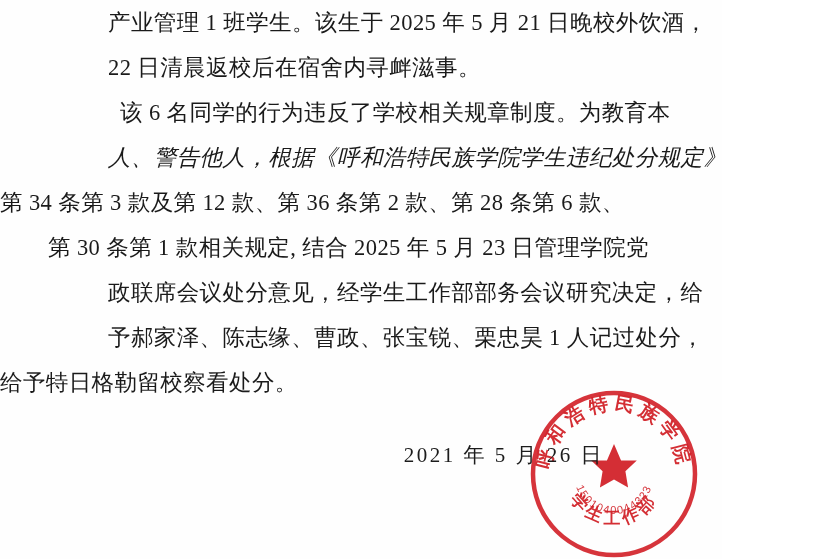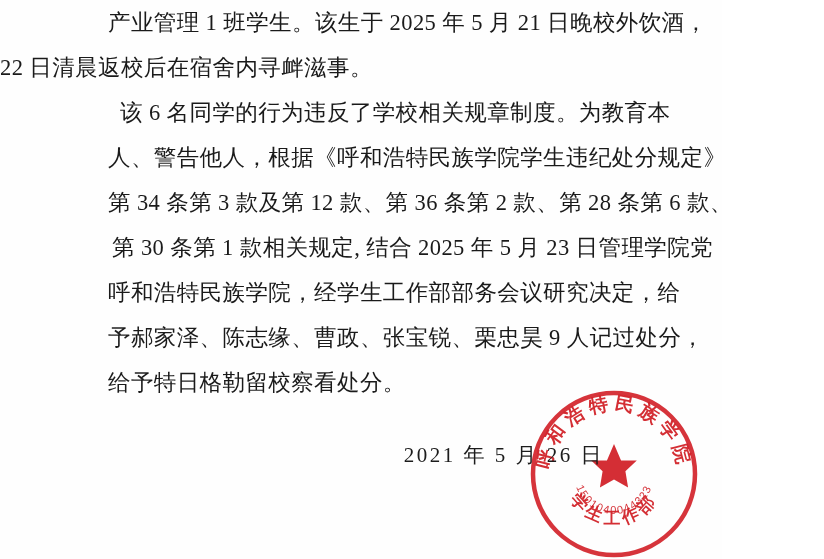--- a/index.html
+++ b/index.html
@@ -34,29 +34,29 @@
   .line {
     font-size: 22.5px;
     line-height: 45px;
     letter-spacing: 0.4px;
     color: #1a1a1a;
     white-space: pre;
     font-family: "Liberation Serif", "DejaVu Serif", serif;
   }
   
   .l1  { padding-left: 108px; }
-  .l2  { }
+  .l2  { padding-left: 108px; }
   
   .l3  { padding-left: 120px; }
-  .l4  { padding-left: 108px; }
-  .l5  { padding-left: 108px; }
-  .l6  { padding-left: 112px; }
+  .l4  { padding-left: 108px; font-style: italic; }
+  .l5  { }
+  .l6  { padding-left: 48px; }
   .l7  { padding-left: 108px; }
   .l8  { padding-left: 108px; }
-  .l9  { padding-left: 108px; }
+  .l9  { }
 
   .sig-block {
     position: absolute;
     right: 118px;
     top: 432px;
     text-align: left;
     z-index: 3;
   }
   .sig-line {
     font-size: 21px;
@@ -92,22 +92,22 @@
     <div class="para">
       <div class="line l1">产业管理 1 班学生。该生于 2025 年 5 月 21 日晚校外饮酒，</div>
       <div class="line l2">22 日清晨返校后在宿舍内寻衅滋事。</div>
     </div>
 
     <div class="para">
       <div class="line l3">该 6 名同学的行为违反了学校相关规章制度。为教育本</div>
       <div class="line l4">人、警告他人，根据《呼和浩特民族学院学生违纪处分规定》</div>
       <div class="line l5">第 34 条第 3 款及第 12 款、第 36 条第 2 款、第 28 条第 6 款、</div>
       <div class="line l6">第 30 条第 1 款相关规定, 结合 2025 年 5 月 23 日管理学院党</div>
-      <div class="line l7">呼和浩特民族学院，经学生工作部部务会议研究决定，给</div>
-      <div class="line l8">予郝家泽、陈志缘、曹政、张宝锐、栗忠昊 9 人记过处分，</div>
+      <div class="line l7">政联席会议处分意见，经学生工作部部务会议研究决定，给</div>
+      <div class="line l8">予郝家泽、陈志缘、曹政、张宝锐、栗忠昊 1 人记过处分，</div>
       <div class="line l9">给予特日格勒留校察看处分。</div>
     </div>
 
   </div>
 
   <div class="sig-block">
     <div class="sig-line">2021 年 5 月 26 日</div>
   </div>
 
   <div class="seal">

